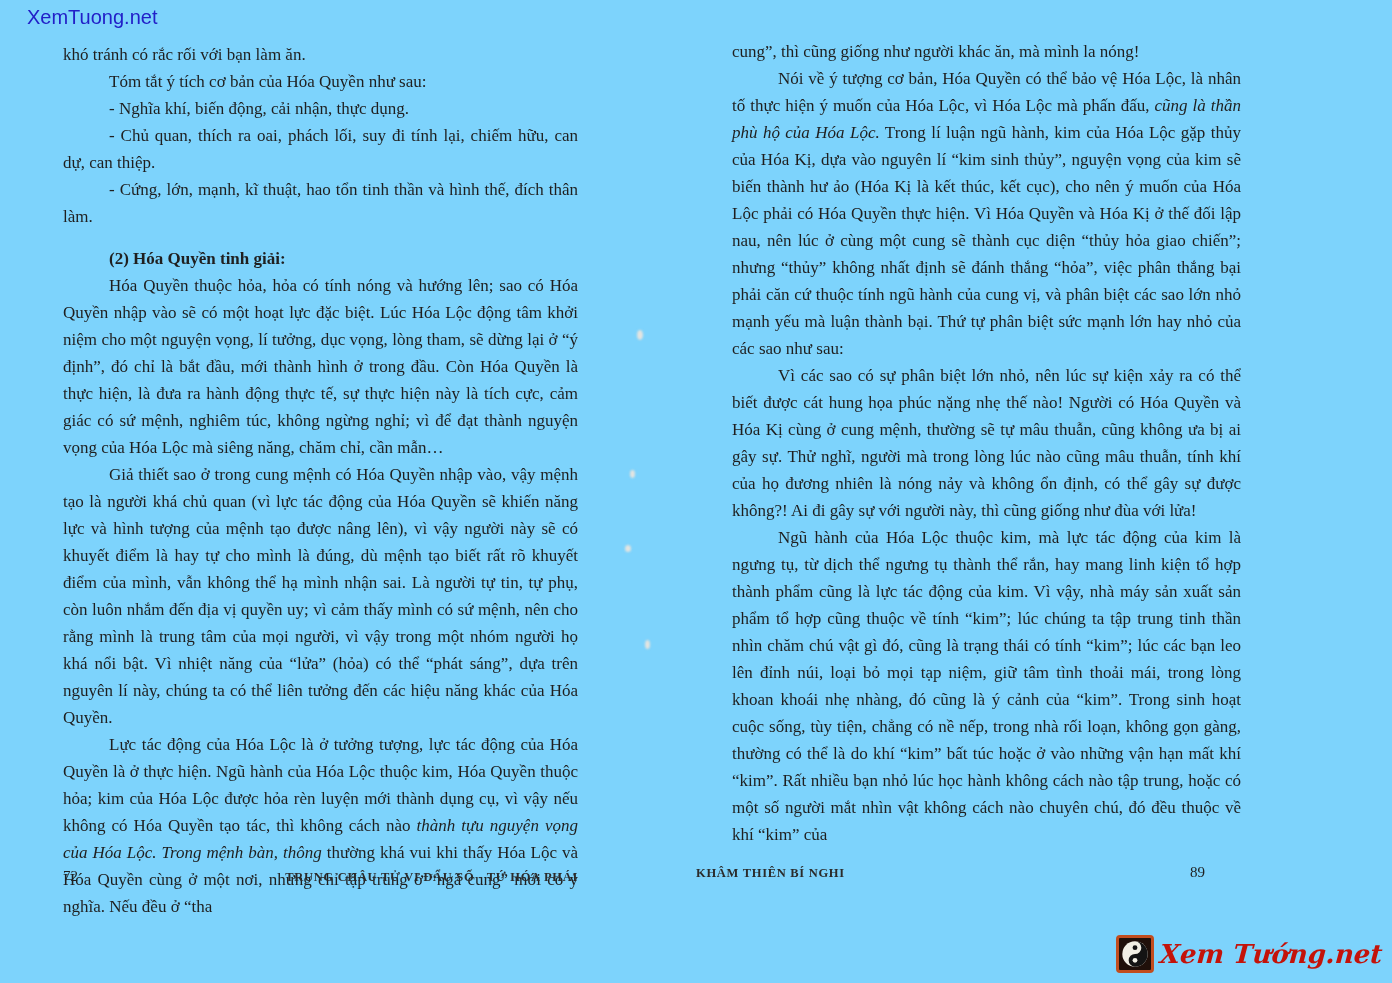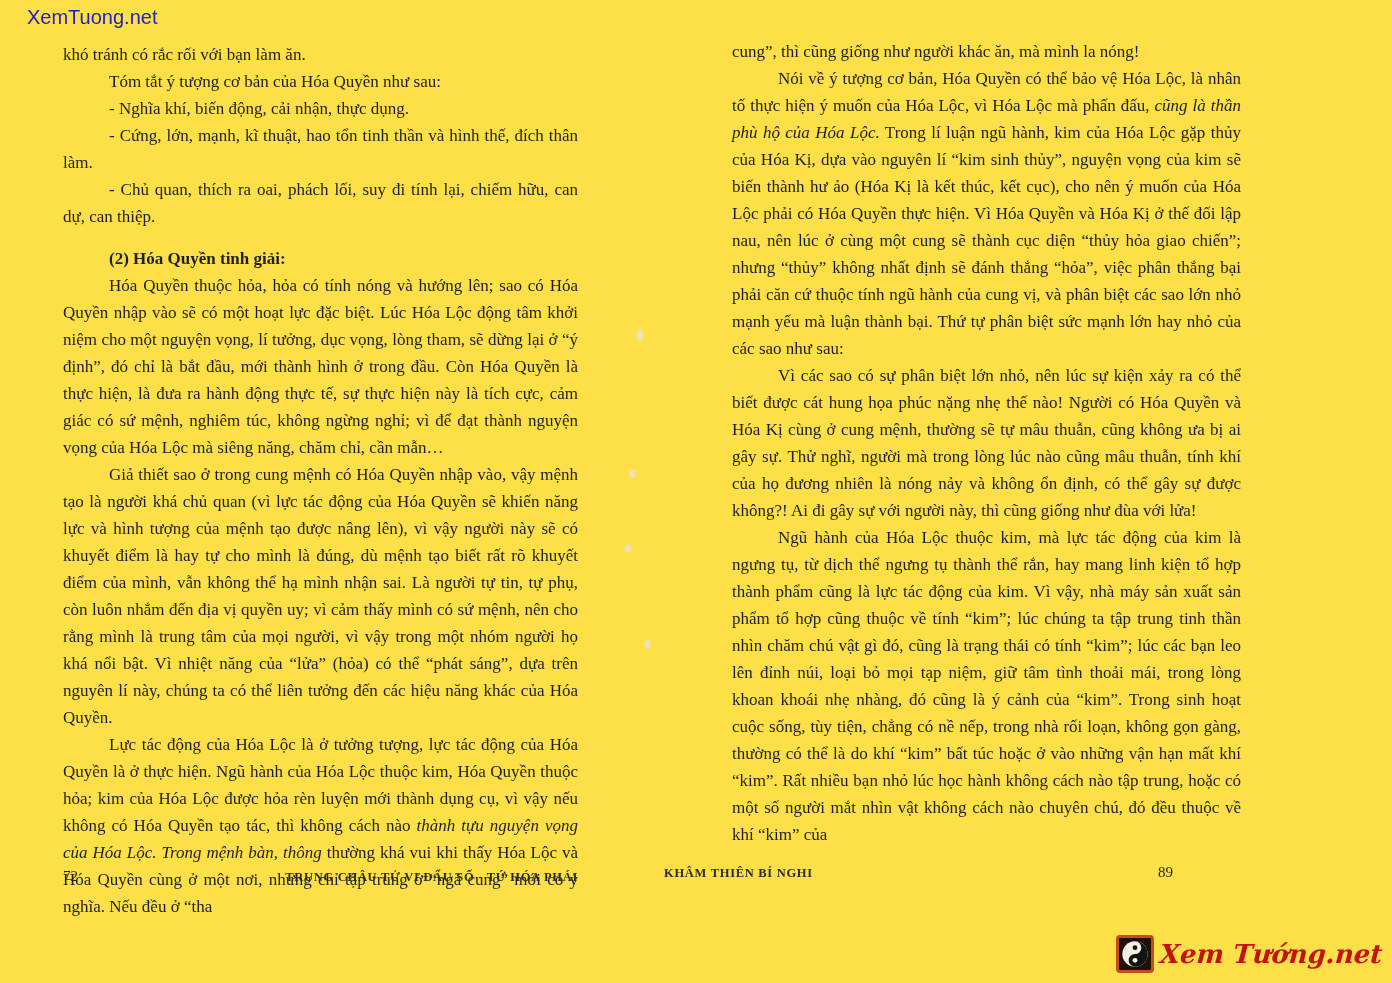--- a/index.html
+++ b/index.html
@@ -1,19 +1,19 @@
 <!DOCTYPE html>
 <html><head>
 <meta charset="utf-8">
 <style>
   html,body{margin:0;padding:0;}
   .canvas{
     position:relative;
     width:1392px;height:983px;
-    background:#fde047;
+    background:#7dd3fc;
     font-family:"Liberation Serif","DejaVu Serif",serif;
     color:#1f1f1f;
     overflow:hidden;
   }
   .watermark{
     position:absolute;left:27px;top:6px;
     font-family:"Liberation Sans","DejaVu Sans",sans-serif;
     font-size:20px;color:#2220c8;text-decoration:none;
   }
   .page-col{position:absolute;font-size:17px;line-height:27px;text-align:justify;}
@@ -21,21 +21,21 @@
   .page-col p.indent{text-indent:46px;}
   .page-col p.heading{font-weight:bold;}
   .page-col p.gap{margin-top:15px;}
   .page-col .ital{font-style:italic;}
   .left-col{left:63px;top:41px;width:515px;}
   .right-col{left:732px;top:38px;width:509px;}
   .footer-row{
     position:absolute;display:flex;justify-content:space-between;align-items:baseline;
   }
   .footer-left{left:63px;top:868px;width:515px;gap:6px;}
-  .footer-right{left:664px;top:864px;width:509px;}
+  .footer-right{left:696px;top:864px;width:509px;}
   .pagenum{font-size:15px;}
   .running-title{
     font-size:12.5px;font-weight:700;letter-spacing:0.7px;color:#2b2b2b;text-align:right;
   }
   .speck{position:absolute;background:#e4e4e0;border-radius:50%;filter:blur(1px);}
   .logo{
     position:absolute;right:4px;bottom:8px;
     display:flex;align-items:center;gap:6px;padding:2px 6px;
   }
   .logo-icon-box{
@@ -52,24 +52,24 @@
 </style>
 </head>
 <body>
 
 <div class="canvas">
 
   <a class="watermark" href="#">XemTuong.net</a>
 
   <div class="page-col left-col">
       <p class=""><span>khó tránh có rắc rối với bạn làm ăn.</span></p>
-      <p class="indent "><span>Tóm tắt ý tượng cơ bản của Hóa Quyền như sau:</span></p>
+      <p class="indent "><span>Tóm tắt ý tích cơ bản của Hóa Quyền như sau:</span></p>
       <p class="indent "><span>- Nghĩa khí, biến động, cải nhận, thực dụng.</span></p>
+      <p class="indent "><span>- Chủ quan, thích ra oai, phách lối, suy đi tính lại, chiếm hữu, can dự, can thiệp.</span></p>
       <p class="indent "><span>- Cứng, lớn, mạnh, kĩ thuật, hao tổn tinh thần và hình thế, đích thân làm.</span></p>
-      <p class="indent "><span>- Chủ quan, thích ra oai, phách lối, suy đi tính lại, chiếm hữu, can dự, can thiệp.</span></p>
       <p class="indent heading gap"><span>(2) Hóa Quyền tinh giải:</span></p>
       <p class="indent "><span>Hóa Quyền thuộc hỏa, hỏa có tính nóng và hướng lên; sao có Hóa Quyền nhập vào sẽ có một hoạt lực đặc biệt. Lúc Hóa Lộc động tâm khởi niệm cho một nguyện vọng, lí tưởng, dục vọng, lòng tham, sẽ dừng lại ở “ý định”, đó chỉ là bắt đầu, mới thành hình ở trong đầu. Còn Hóa Quyền là thực hiện, là đưa ra hành động thực tế, sự thực hiện này là tích cực, cảm giác có sứ mệnh, nghiêm túc, không ngừng nghỉ; vì để đạt thành nguyện vọng của Hóa Lộc mà siêng năng, chăm chỉ, cần mẫn…</span></p>
       <p class="indent "><span>Giả thiết sao ở trong cung mệnh có Hóa Quyền nhập vào, vậy mệnh tạo là người khá chủ quan (vì lực tác động của Hóa Quyền sẽ khiến năng lực và hình tượng của mệnh tạo được nâng lên), vì vậy người này sẽ có khuyết điểm là hay tự cho mình là đúng, dù mệnh tạo biết rất rõ khuyết điểm của mình, vẫn không thể hạ mình nhận sai. Là người tự tin, tự phụ, còn luôn nhắm đến địa vị quyền uy; vì cảm thấy mình có sứ mệnh, nên cho rằng mình là trung tâm của mọi người, vì vậy trong một nhóm người họ khá nổi bật. Vì nhiệt năng của “lửa” (hỏa) có thể “phát sáng”, dựa trên nguyên lí này, chúng ta có thể liên tưởng đến các hiệu năng khác của Hóa Quyền.</span></p>
       <p class="indent "><span>Lực tác động của Hóa Lộc là ở tưởng tượng, lực tác động của Hóa Quyền là ở thực hiện. Ngũ hành của Hóa Lộc thuộc kim, Hóa Quyền thuộc hỏa; kim của Hóa Lộc được hỏa rèn luyện mới thành dụng cụ, vì vậy nếu không có Hóa Quyền tạo tác, thì không cách nào </span><span class="ital">thành tựu nguyện vọng của Hóa Lộc. Trong mệnh bàn, thông</span><span> thường khá vui khi thấy Hóa Lộc và Hóa Quyền cùng ở một nơi, nhưng chỉ tập trung ở “ngã cung” mới có ý nghĩa. Nếu đều ở “tha</span></p>
     </div>
 
   <div class="page-col right-col">
       <p class=""><span>cung”, thì cũng giống như người khác ăn, mà mình la nóng!</span></p>
       <p class="indent "><span>Nói về ý tượng cơ bản, Hóa Quyền có thể bảo vệ Hóa Lộc, là nhân tố thực hiện ý muốn của Hóa Lộc, vì Hóa Lộc mà phấn đấu, </span><span class="ital">cũng là thần phù hộ của Hóa Lộc.</span><span> Trong lí luận ngũ hành, kim của Hóa Lộc gặp thủy của Hóa Kị, dựa vào nguyên lí “kim sinh thủy”, nguyện vọng của kim sẽ biến thành hư ảo (Hóa Kị là kết thúc, kết cục), cho nên ý muốn của Hóa Lộc phải có Hóa Quyền thực hiện. Vì Hóa Quyền và Hóa Kị ở thế đối lập nau, nên lúc ở cùng một cung sẽ thành cục diện “thủy hỏa giao chiến”; nhưng “thủy” không nhất định sẽ đánh thắng “hỏa”, việc phân thắng bại phải căn cứ thuộc tính ngũ hành của cung vị, và phân biệt các sao lớn nhỏ mạnh yếu mà luận thành bại. Thứ tự phân biệt sức mạnh lớn hay nhỏ của các sao như sau:</span></p>
       <p class="indent "><span>Vì các sao có sự phân biệt lớn nhỏ, nên lúc sự kiện xảy ra có thể biết được cát hung họa phúc nặng nhẹ thế nào! Người có Hóa Quyền và Hóa Kị cùng ở cung mệnh, thường sẽ tự mâu thuẫn, cũng không ưa bị ai gây sự. Thử nghĩ, người mà trong lòng lúc nào cũng mâu thuẫn, tính khí của họ đương nhiên là nóng nảy và không ổn định, có thể gây sự được không?! Ai đi gây sự với người này, thì cũng giống như đùa với lửa!</span></p>

